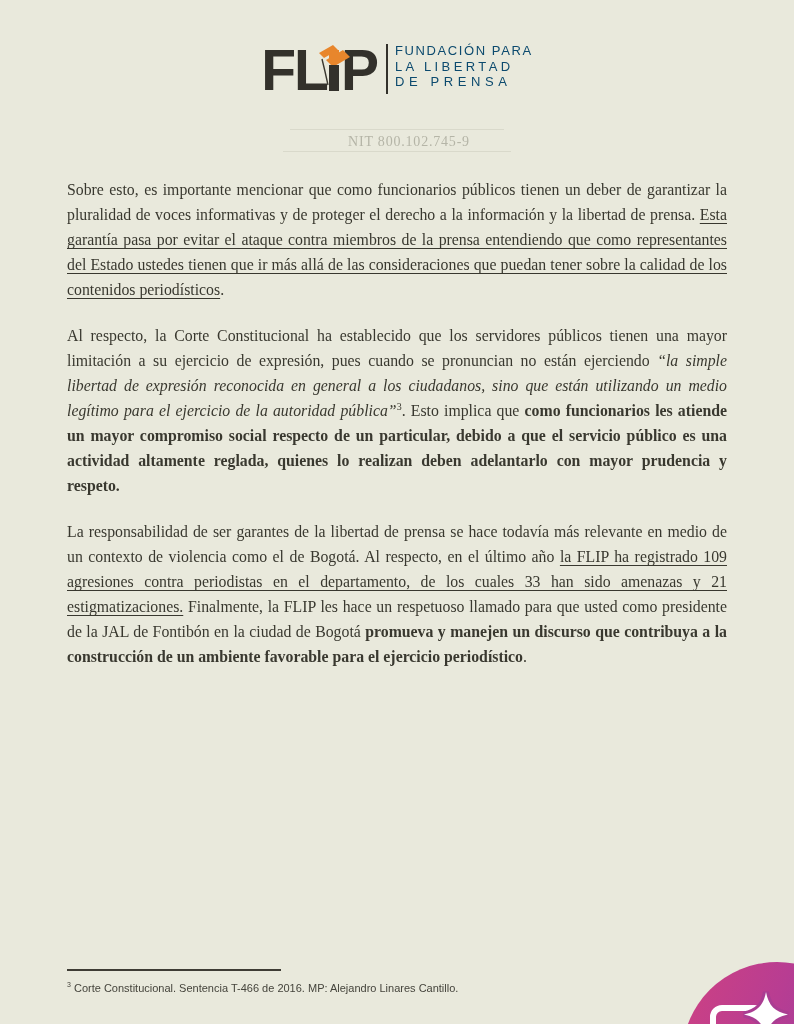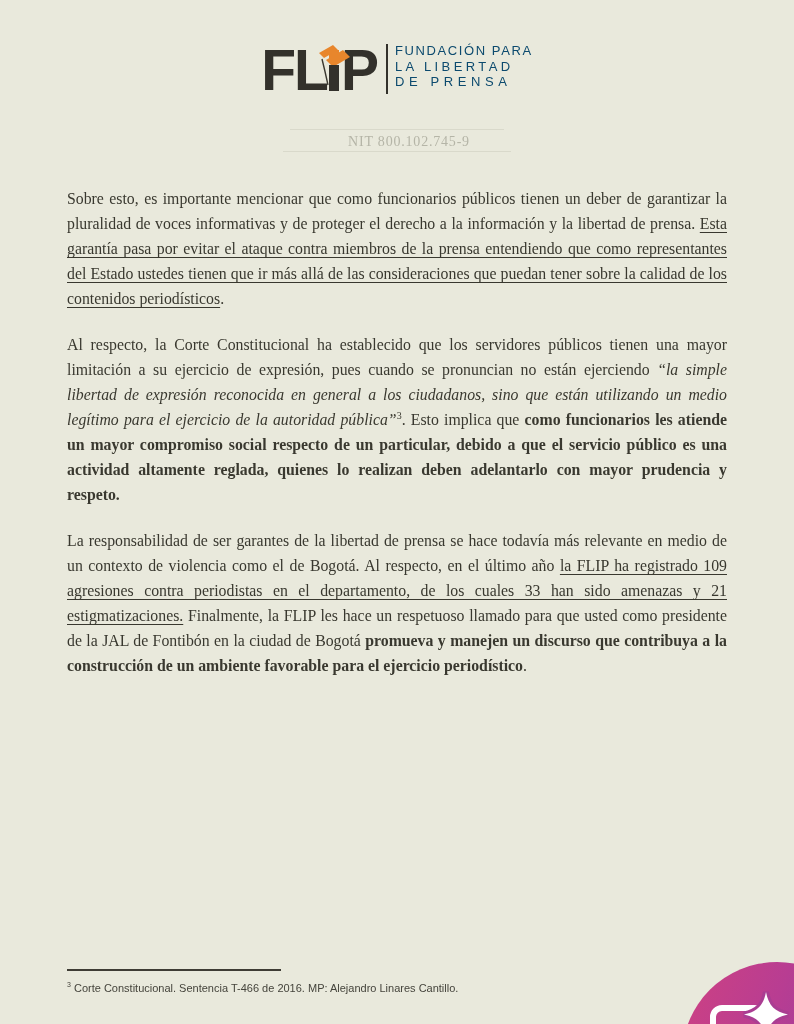--- a/index.html
+++ b/index.html
@@ -31,21 +31,21 @@
   .nit-block { position:absolute; top:129px; left:0; right:0; text-align:center; }
   .nit-rule { height:1px; background:#d9d9cb; margin:0 auto; }
   .nit-rule.top { width:214px; }
   .nit-rule.bottom { width:228px; }
   .nit-text {
     font-size:14px; letter-spacing:0.8px; color:#b5b5a7;
     margin:4px auto 1px; line-height:16px;padding-left:24px;
   }
   
   .letter-body {
-    position:absolute; top:186px; left:67px; width:660px;
+    position:absolute; top:177px; left:67px; width:660px;
     font-size:15.8px; line-height:25px; text-align:justify;
   }
   .letter-body p { margin:0 0 21px 0; }
   .seg-u { text-decoration:underline; text-underline-offset:3px; }
   .seg-b { font-weight:bold; }
   .seg-i { font-style:italic; }
   sup.fn-ref { font-size:10px; line-height:0; vertical-align:super; }
   .closing { margin-top:21px; }
   .signature { margin-top:69px; line-height:26px; }
   .sig-name { font-weight:bold; }

